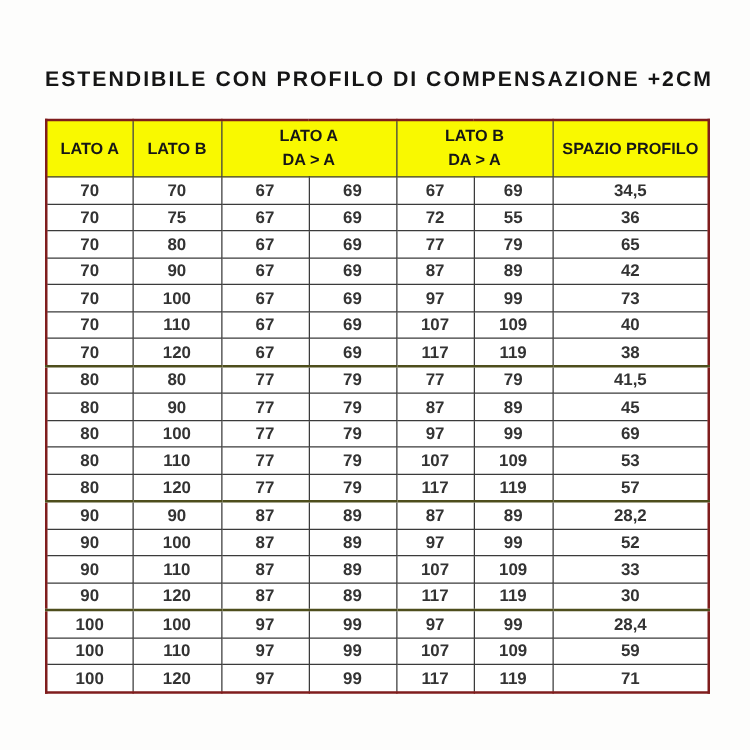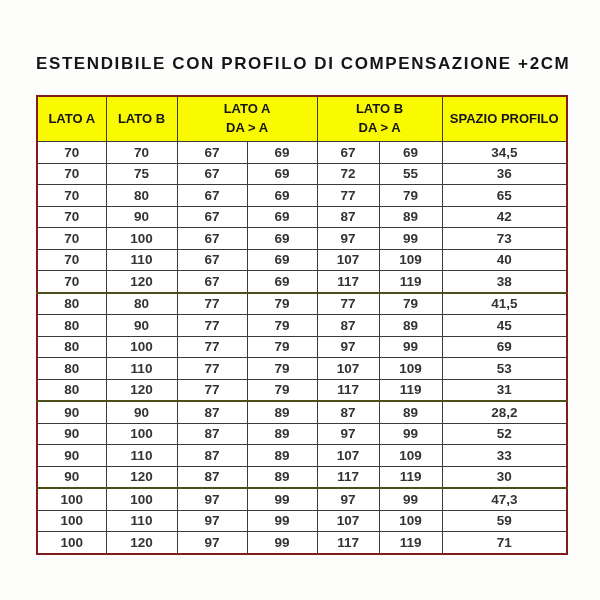--- a/index.html
+++ b/index.html
@@ -198,21 +198,21 @@
           <td>109</td>
           <td>53</td>
         </tr>
         <tr>
           <td>80</td>
           <td>120</td>
           <td>77</td>
           <td>79</td>
           <td>117</td>
           <td>119</td>
-          <td>31</td>
+          <td>57</td>
         </tr>
         <tr class="group-start">
           <td>90</td>
           <td>90</td>
           <td>87</td>
           <td>89</td>
           <td>87</td>
           <td>89</td>
           <td>28,2</td>
         </tr>
@@ -243,21 +243,21 @@
           <td>119</td>
           <td>30</td>
         </tr>
         <tr class="group-start">
           <td>100</td>
           <td>100</td>
           <td>97</td>
           <td>99</td>
           <td>97</td>
           <td>99</td>
-          <td>47,3</td>
+          <td>28,4</td>
         </tr>
         <tr>
           <td>100</td>
           <td>110</td>
           <td>97</td>
           <td>99</td>
           <td>107</td>
           <td>109</td>
           <td>59</td>
         </tr>

